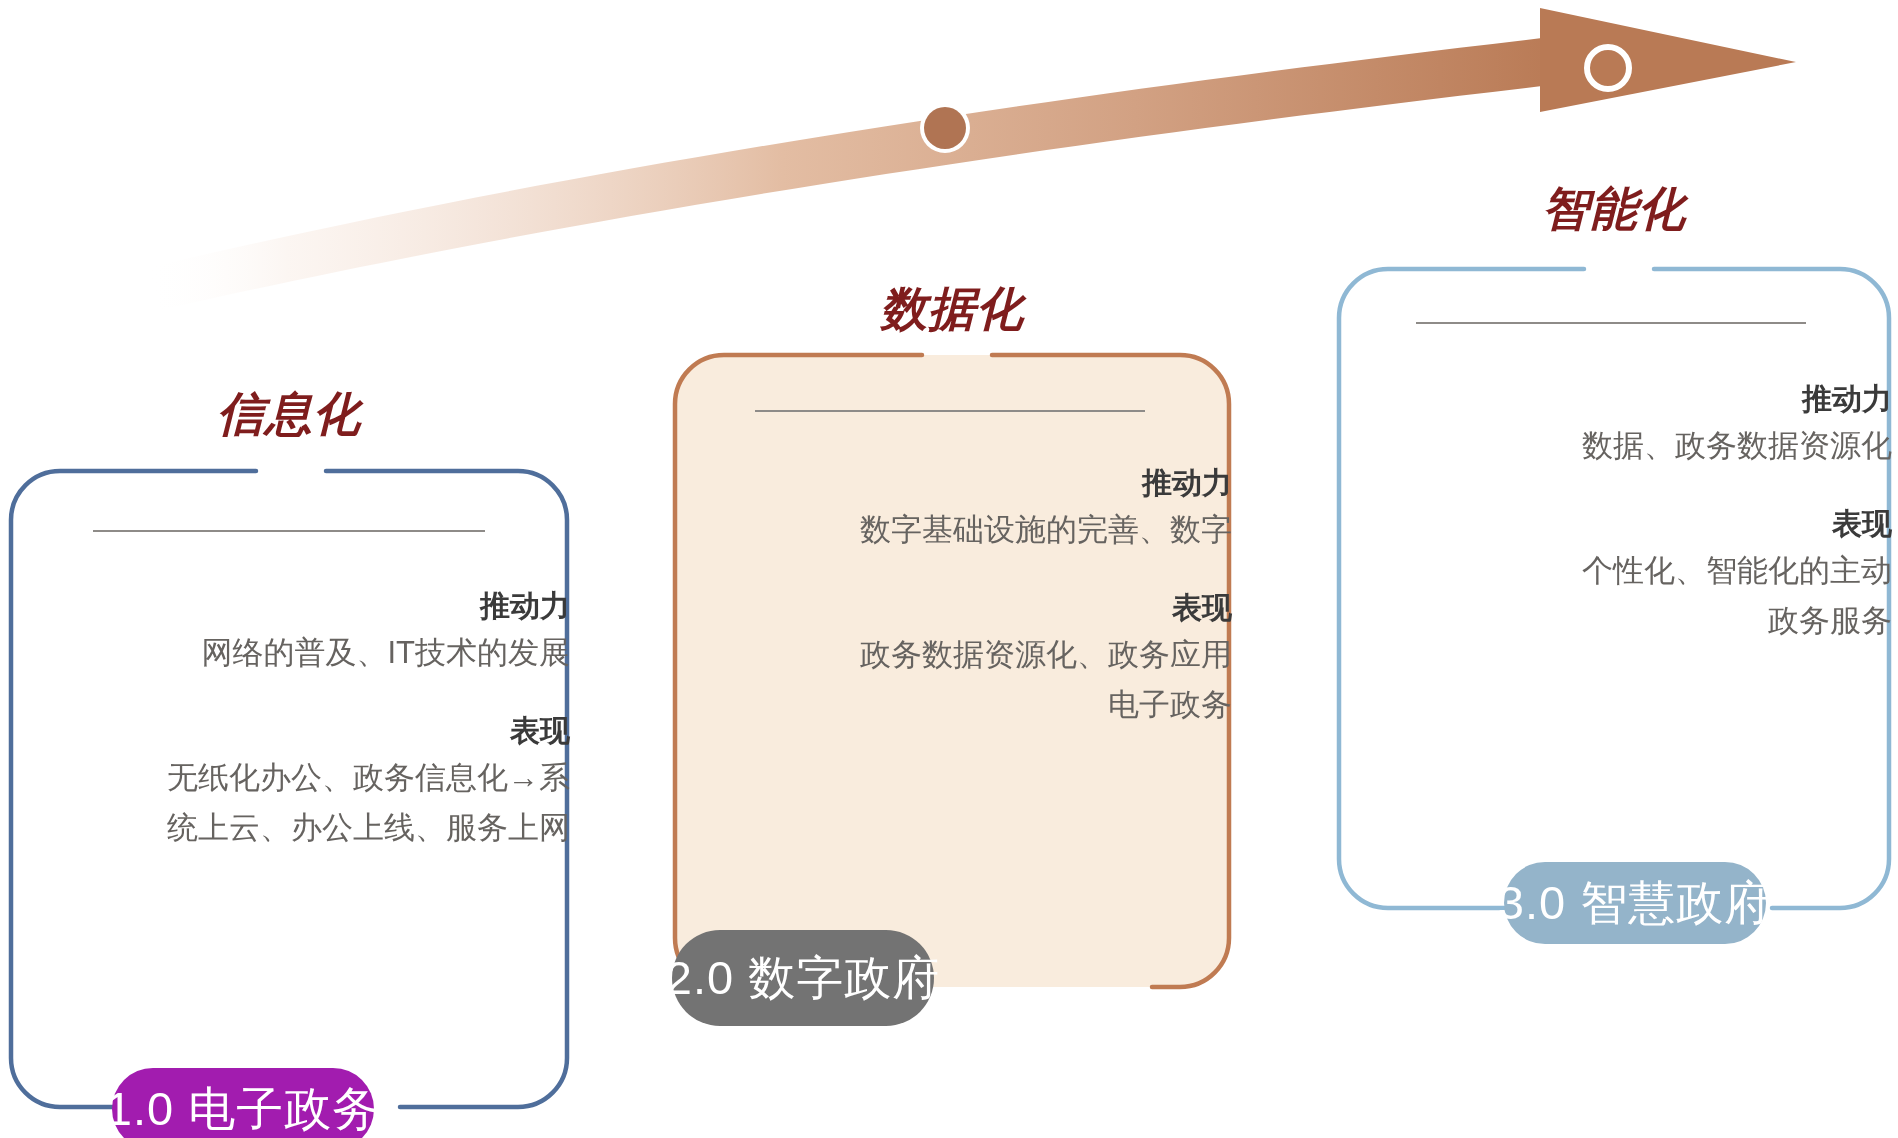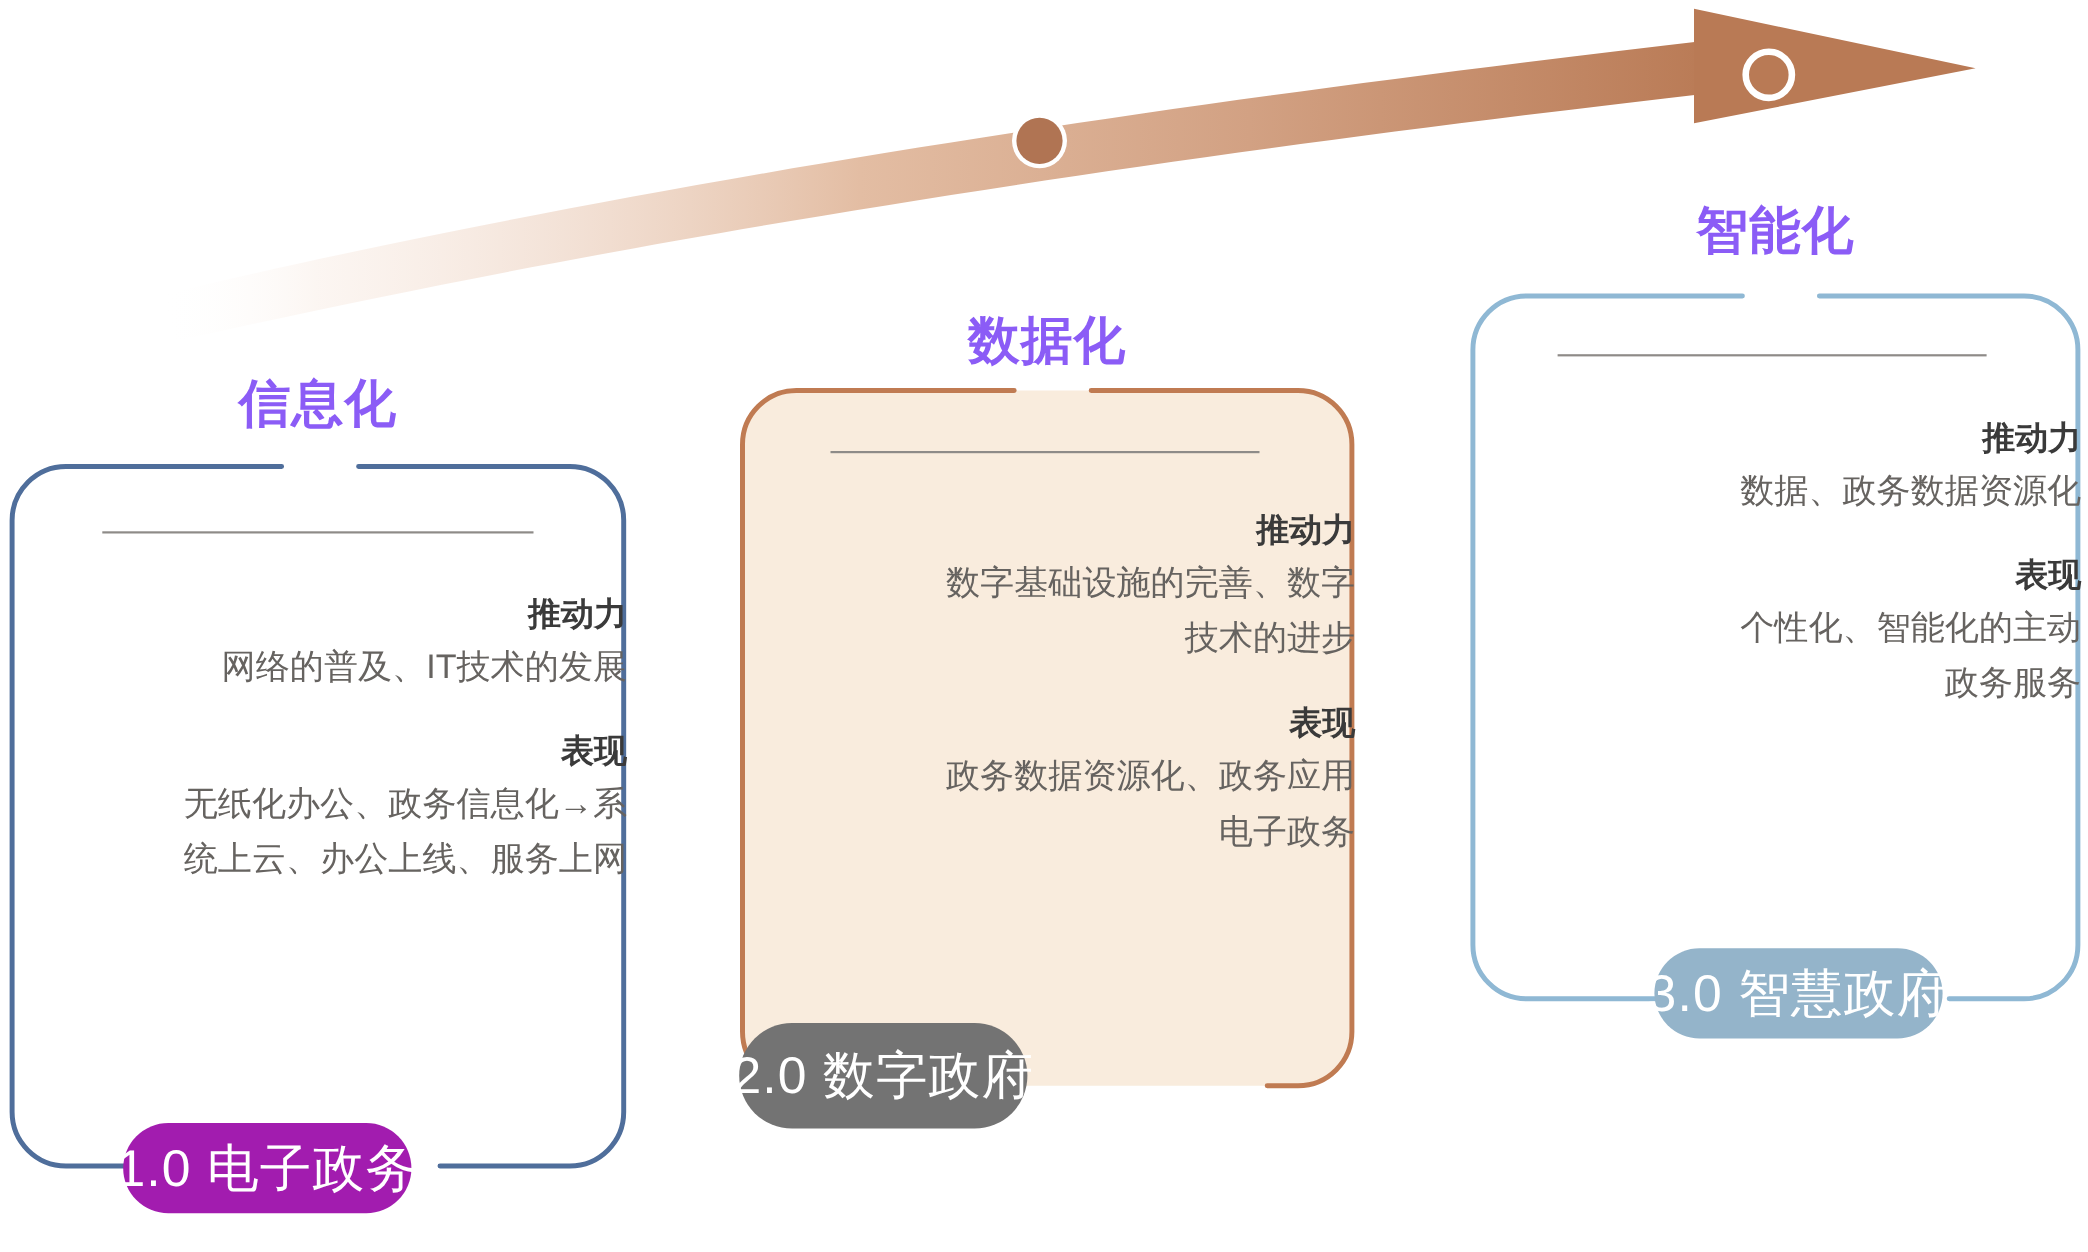--- a/index.html
+++ b/index.html
@@ -44,23 +44,24 @@
     width: 100%;
     text-align: right;
   }
   .card-title {
     position: absolute;
     left: 0;
     width: 100%;
     text-align: center;
     font-size: 47px;
     font-weight: bold;
-    color: #8b5cf6;
+    color: #7f1d1d;
     letter-spacing: 1px;
     white-space: nowrap;
+    font-style: italic;
   }
   .card-rule {
     position: absolute;
     height: 2px;
     background: #8e8b88;
   }
   .sec-label {
     font-size: 30px;
     font-weight: bold;
     color: #3a3a3a;
@@ -83,21 +84,21 @@
     justify-content: center;
     border-radius: 999px;
     color: #ffffff;
     font-size: 47px;
     letter-spacing: 1px;
     white-space: nowrap;
     box-sizing: border-box;
   }
 
   
-  #card-1 { left: 8px;  top: 421px; width: 562px; height: 645px; }
+  #card-1 { left: 8px;  top: 468px; width: 562px; height: 645px; }
   #card-2 { left: 672px; top: 352px; width: 560px; height: 638px; }
   #card-3 { left: 1336px; top: 266px; width: 556px; height: 648px; }
 
   #title-1 { top: -85px; }
   #title-2 { top: -88px; margin-top: 14px; }
   #title-3 { top: -88px; }
 
   #rule-1 { left: 85px; top: 62px; width: 392px; }
   #rule-2 { left: 83px; top: 58px; width: 390px; }
   #rule-3 { left: 80px; top: 56px; width: 390px; }
@@ -172,21 +173,20 @@
       <path d="M 250,3 L 52,3 A 49,49 0 0 0 3,52 L 3,586 A 49,49 0 0 0 52,635 L 210,635" fill="none" stroke="#c07b52" stroke-width="4.5" stroke-linecap="round"></path>
       <path d="M 320,3 L 508,3 A 49,49 0 0 1 557,52 L 557,586 A 49,49 0 0 1 508,635 L 480,635" fill="none" stroke="#c07b52" stroke-width="4.5" stroke-linecap="round"></path>
     </svg>
 
     <div class="card-title" id="title-2">数据化</div>
     <div class="card-rule" id="rule-2"></div>
 
     <div class="card-body" id="body-2">
       <p class="sec-label">推动力</p>
       <p class="sec-text">数字基础设施的完善、数字</p>
-      <p class="sec-text">技术的进步</p>
       <div class="gap-2"></div>
       <p class="sec-label">表现</p>
       <p class="sec-text">政务数据资源化、政务应用</p>
       <p class="sec-text">电子政务</p>
     </div>
 
     <div class="stage-pill" id="pill-2">
       <span>2.0 数字政府</span>
     </div>
   </div>

